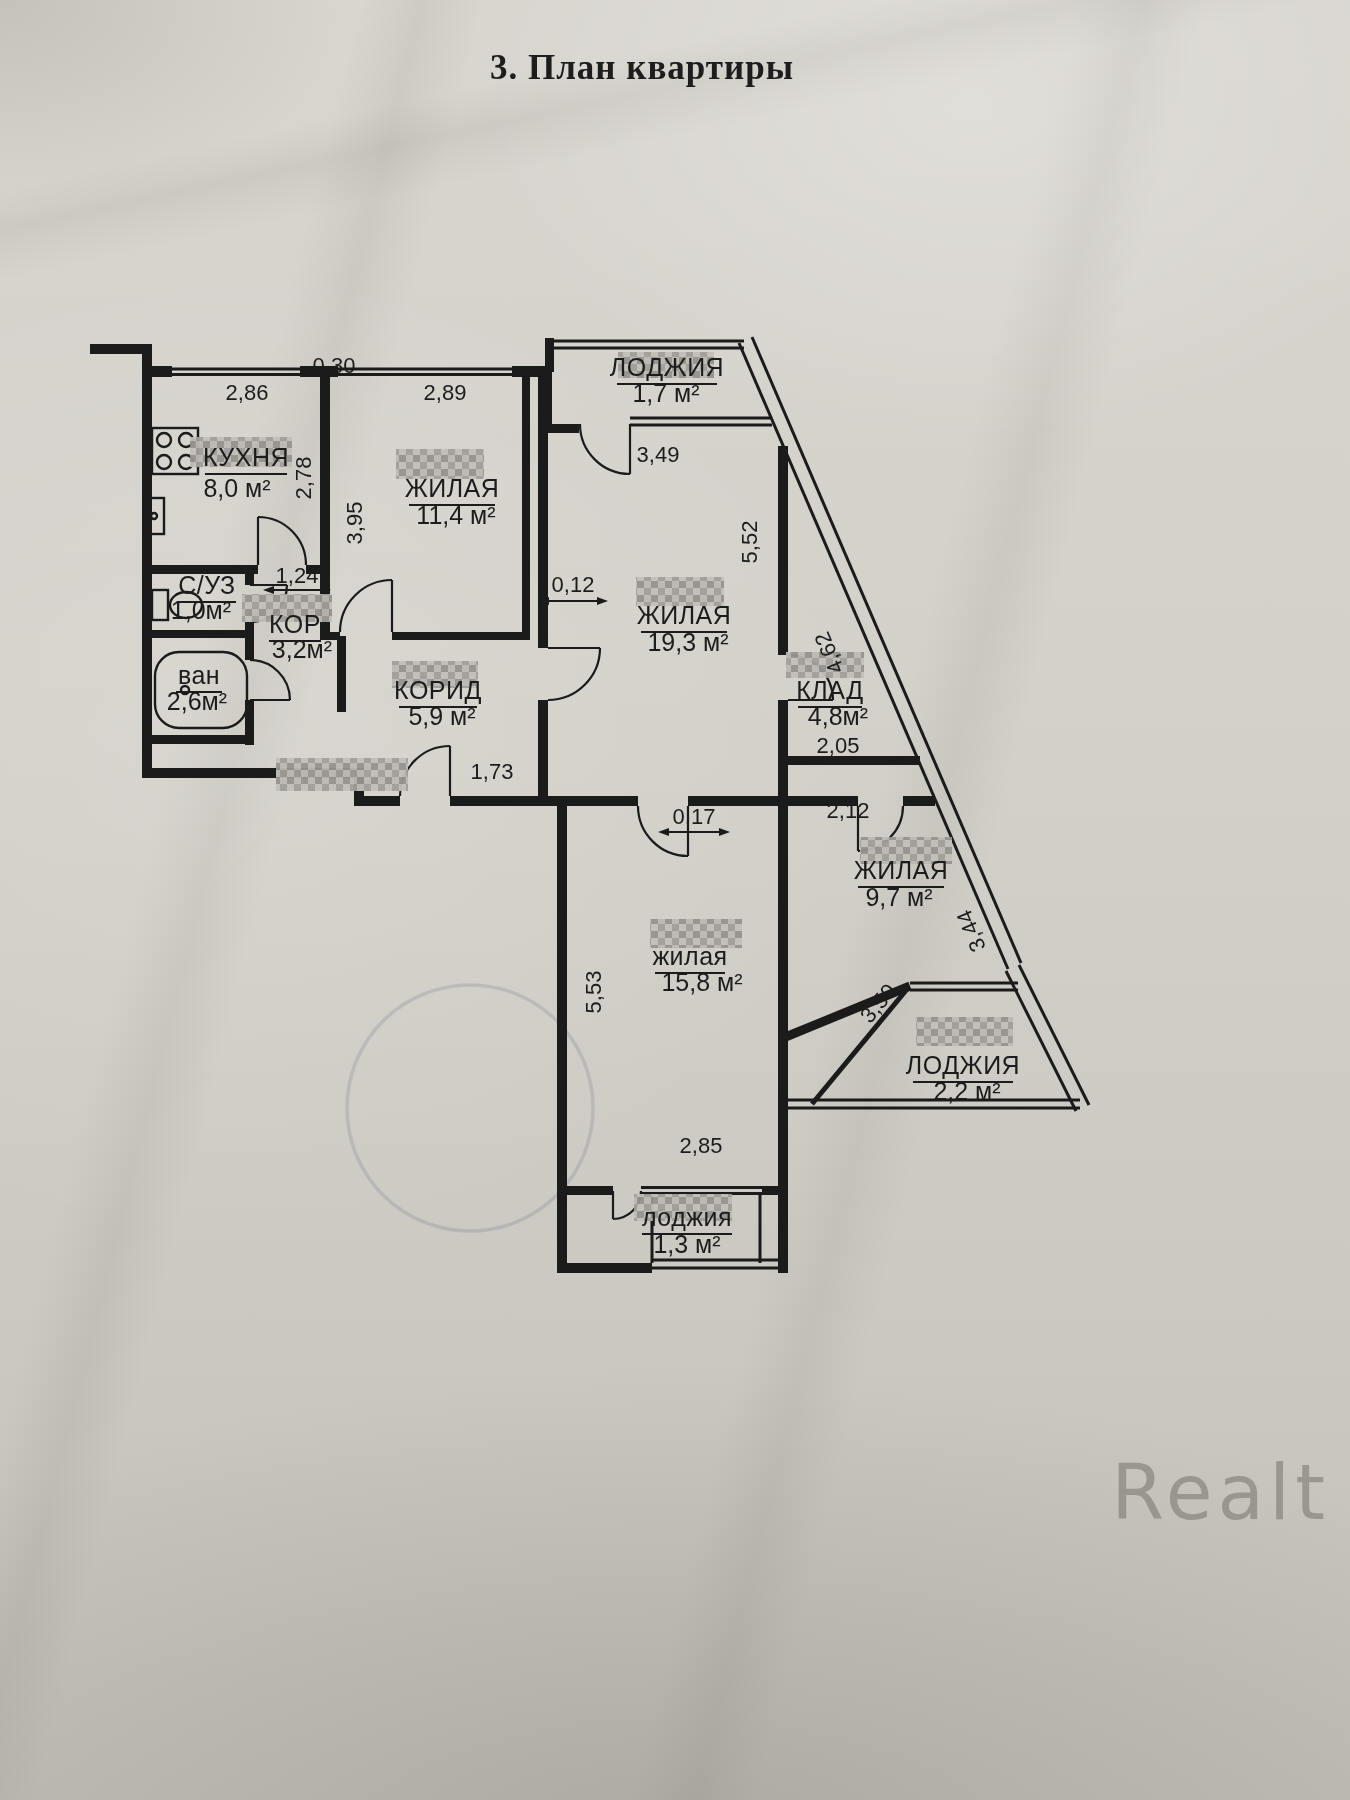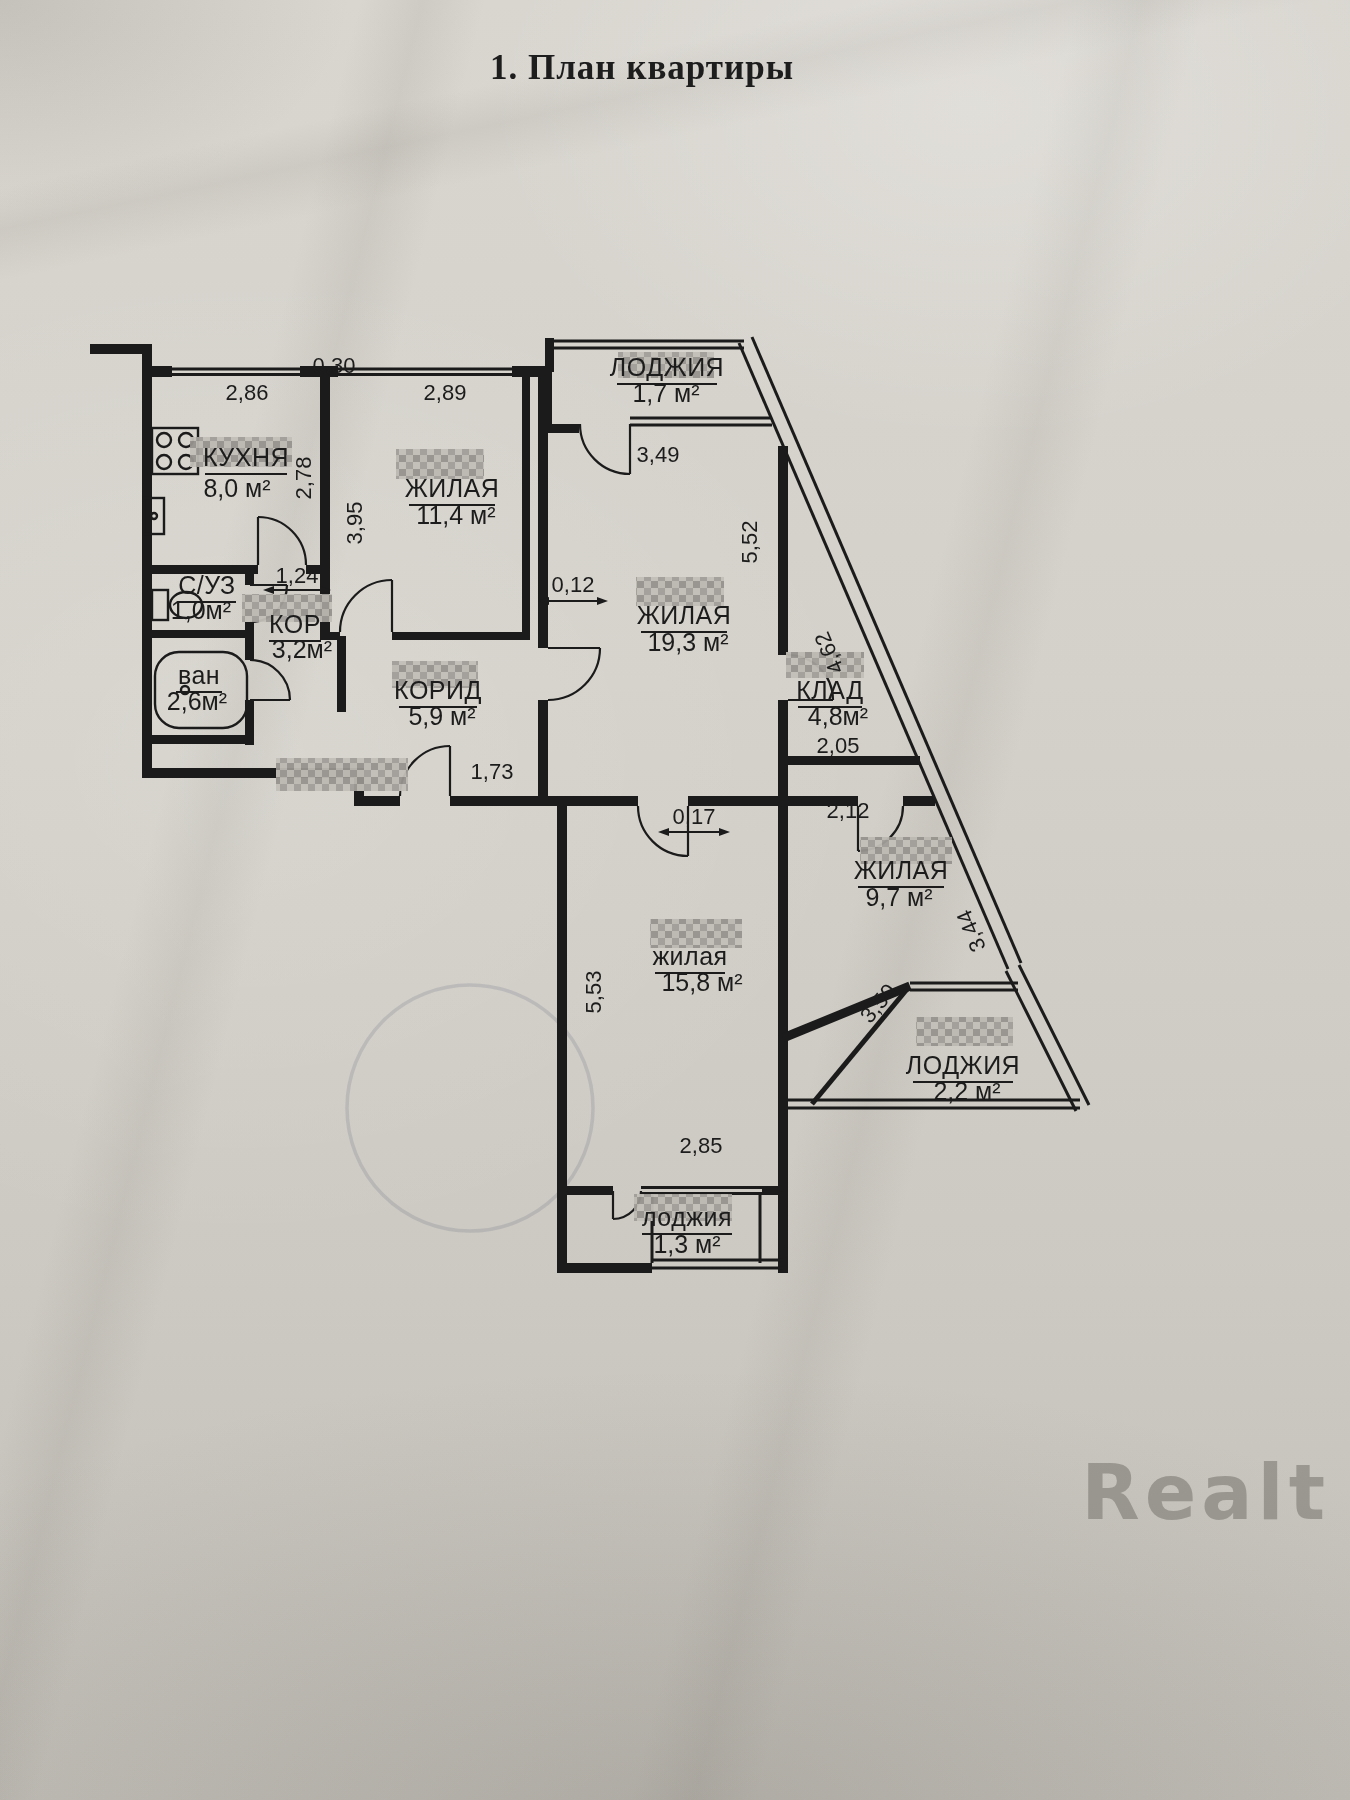--- a/index.html
+++ b/index.html
@@ -16,21 +16,21 @@
       linear-gradient(168deg, transparent 9%, rgba(110,105,96,0.10) 11%, transparent 13.5%),
       linear-gradient(180deg,#d9d6d0 0%,#d4d1ca 38%,#ccc9c2 72%,#c2bfb8 100%);
   }
   .title{
     position:absolute;top:48px;left:0;width:1284px;text-align:center;
     font-family:"Liberation Serif",serif;font-weight:700;font-size:35px;
     letter-spacing:1px;color:#1d1d1d;
   }
   .watermark{
     position:absolute;top:1448px;right:20px;
-    font-family:"DejaVu Sans",sans-serif;font-weight:700;font-size:76px;
+    font-family:"DejaVu Sans",sans-serif;font-weight:400;font-size:76px;
     color:#76736d;opacity:0.55;letter-spacing:5px;
   }
   svg{position:absolute;left:0;top:0;}
   .wall{fill:#1b1b1b;stroke:none;}
   .thin{stroke:#1b1b1b;stroke-width:3;fill:none;}
   .door{stroke:#1b1b1b;stroke-width:2.2;fill:none;}
   .fix{stroke:#1b1b1b;stroke-width:2.4;fill:none;}
   .blurbox{fill:url(#pxl);opacity:0.95;}
   .stamp{fill:none;stroke:rgba(72,78,112,0.16);stroke-width:3.5;}
   text{fill:#1c1c1c;}
@@ -39,21 +39,21 @@
   .dm{font-size:22px;text-anchor:middle;font-family:"Liberation Sans",sans-serif;}
   .u{stroke:#1c1c1c;stroke-width:2;}
   .arr{fill:#1b1b1b;stroke:none;}
   .arrln{stroke:#1b1b1b;stroke-width:2;}
 </style>
 </head>
 <body>
 
 <div class="paper">
 
-  <div class="title">1. План квартиры</div>
+  <div class="title">3. План квартиры</div>
 
   <svg width="1350" height="1800" viewBox="0 0 1350 1800">
     <defs>
       <pattern id="pxl" width="14" height="14" patternUnits="userSpaceOnUse">
         <rect width="14" height="14" fill="#b6b3ad"></rect>
         <rect width="7" height="7" fill="#a19e99"></rect>
         <rect x="7" width="7" height="7" fill="#c2bfb9"></rect>
         <rect y="7" width="7" height="7" fill="#bcb9b3"></rect>
         <rect x="7" y="7" width="7" height="7" fill="#96938e"></rect>
       </pattern>

